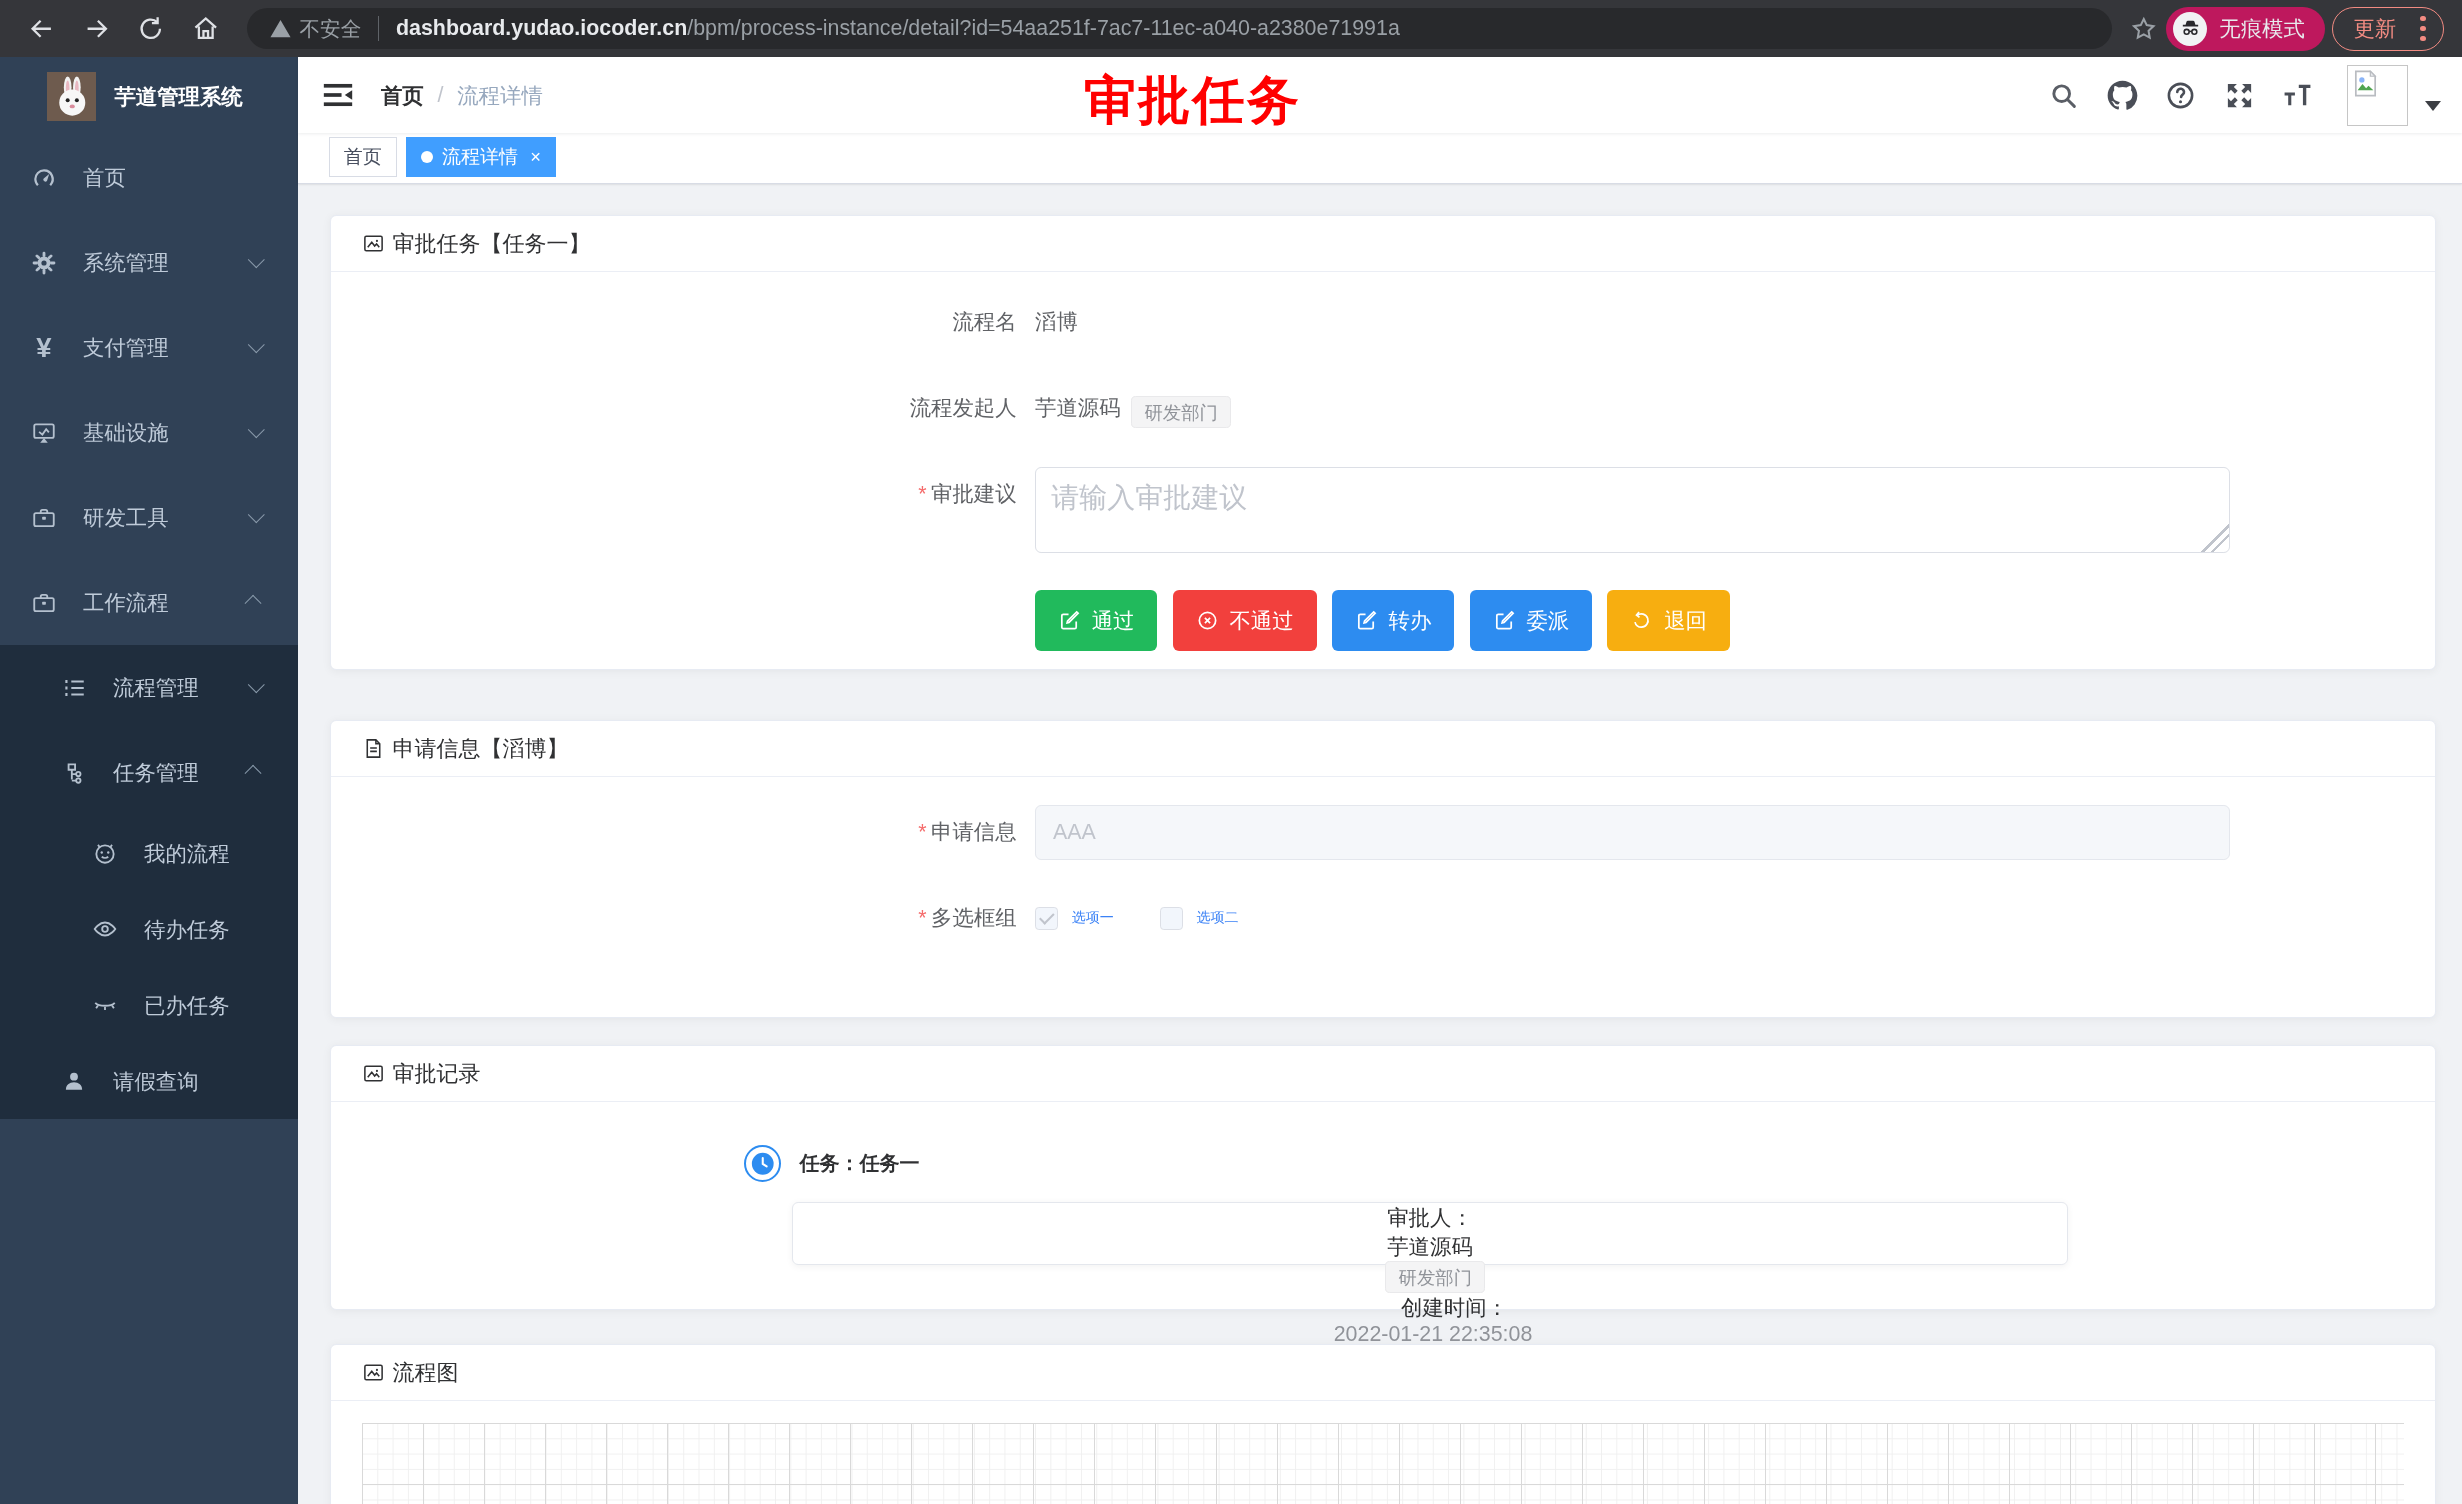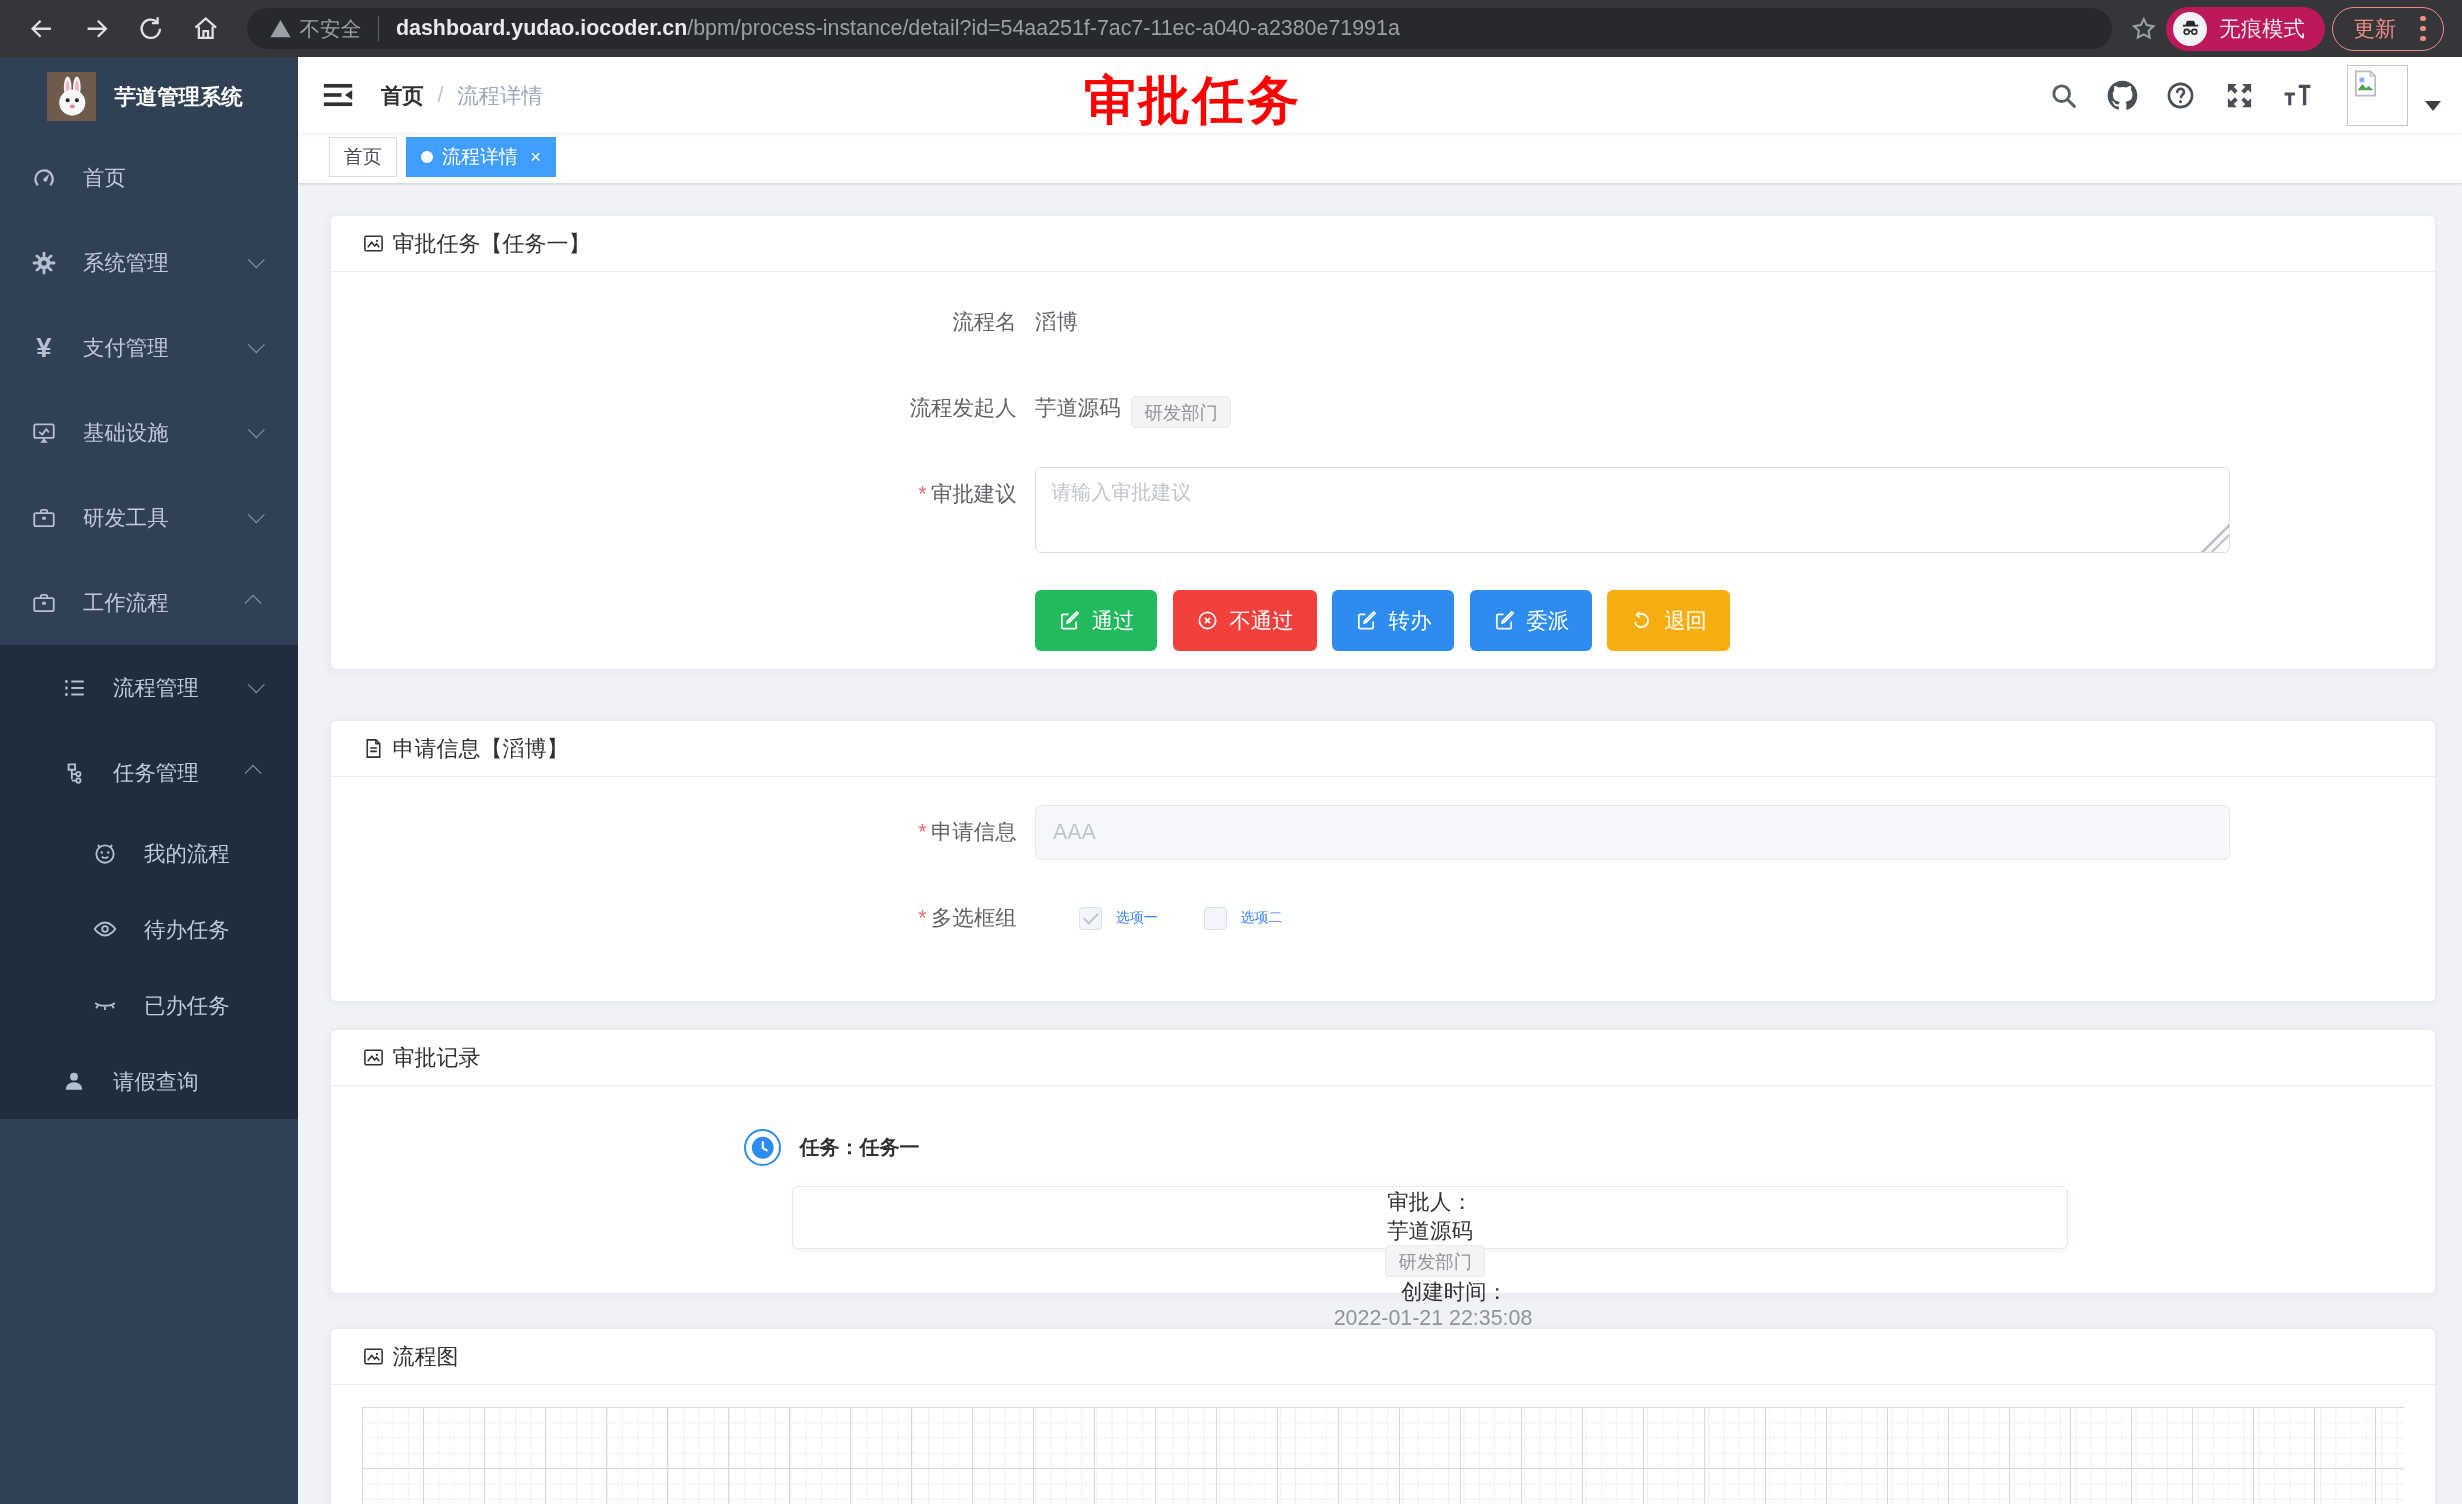--- a/index.html
+++ b/index.html
@@ -71,21 +71,21 @@
   .card-header { height:56px; display:flex; align-items:center; gap:7.6px; padding:0 31px; border-bottom:0.8px solid #ebeef5; color:#303133; font-size:22px; }
   .card-header .hicon { color:#303133; display:flex; }
   .card-body { padding:23px 31px 18.4px; }
 
   .form-row { display:flex; margin-bottom:31px; align-items:flex-start; }
   .form-label { width:673px; flex:none; text-align:right; padding-right:18.4px; font-size:21.4px; color:#606266; line-height:55px; white-space:nowrap; }
   .req { color:#f56c6c; margin-right:4.6px; }
   .form-ctrl { width:1195px; }
   .plain-value { font-size:21.4px; color:#606266; line-height:55px; }
   .tag-info { display:inline-block; height:32px; line-height:31px; padding:0 12.2px; background:#f4f4f5; border:0.8px solid #e9e9eb; border-radius:4.6px; color:#909399; font-size:18.4px; margin-left:10.7px; vertical-align:middle; }
-  textarea.advice { width:1195px; height:86px; border:0.8px solid #dcdfe6; border-radius:6.1px; resize:none; padding:10.7px 15.3px; font-size:20px; color:#606266; font-family:Liberation Sans, sans-serif; outline:none;
+  textarea.advice { width:1195px; height:86px; border:0.8px solid #dcdfe6; border-radius:6.1px; resize:none; padding:10.7px 15.3px; font-size:28px; color:#606266; font-family:Liberation Sans, sans-serif; outline:none;
     background:linear-gradient(135deg, transparent 0 calc(100% - 20px), #c0c4cc calc(100% - 20px) calc(100% - 17.6px), transparent calc(100% - 17.6px) calc(100% - 13px), #c0c4cc calc(100% - 13px) calc(100% - 10.7px), transparent 0) no-repeat; }
   textarea.advice::placeholder { color:#c0c4cc; }
   .btn-row { margin-left:673px; display:flex; gap:15.3px; margin-top:4.6px; }
   .btn { height:61px; border:none; border-radius:6.1px; color:#fff; font-size:21.4px; display:inline-flex; align-items:center; gap:10.7px; padding:0 23px; cursor:pointer; font-family:inherit; }
   .btn svg { flex:none; }
   .btn-success { background:#21ba5c; }
   .btn-danger  { background:#f2403d; }
   .btn-primary { background:#2d8cf0; }
   .btn-warning { background:#f7ae10; }
 
@@ -496,21 +496,21 @@
           </span>
           <span>申请信息【滔博】</span>
         </div>
         <div class="card-body" style="padding:27.5px 31px 67px;">
           <div class="form-row" style="margin-bottom:43px;">
             <label class="form-label"><span class="req">*</span><span>申请信息</span></label>
             <div class="form-ctrl">
               <input class="disabled-input" disabled="" value="AAA" style="">
             </div>
           </div>
-          <div class="form-row" style="margin-bottom:0;gap:44px;">
+          <div class="form-row" style="margin-bottom:16px;">
             <label class="form-label" style="line-height:31px;"><span class="req">*</span><span>多选框组</span></label>
             <div class="form-ctrl checkbox-row" style="height:31px;">
               <span class="checkbox">
                 <span class="cbox checked"></span>
                 <span>选项一</span>
               </span>
               <span class="checkbox">
                 <span class="cbox"></span>
                 <span>选项二</span>
               </span>

